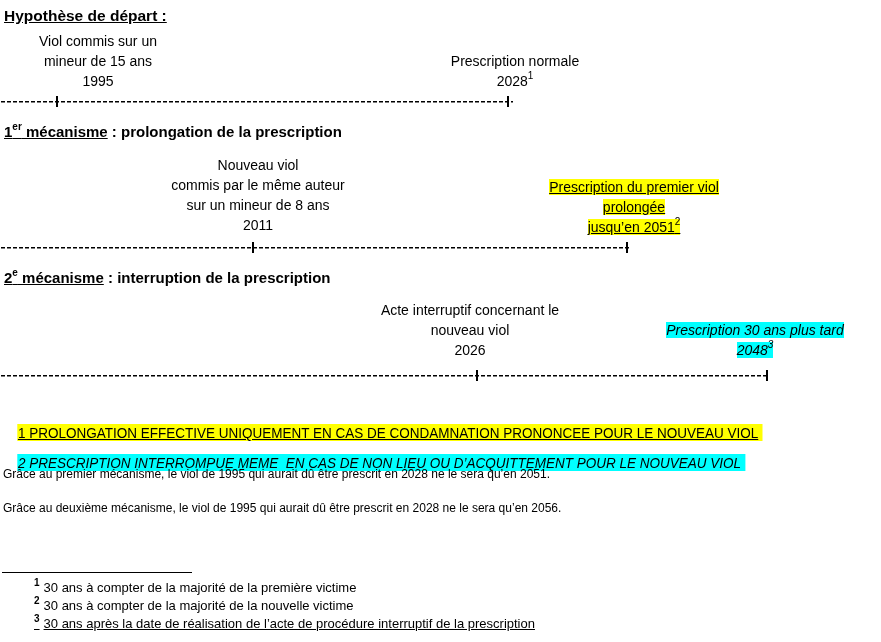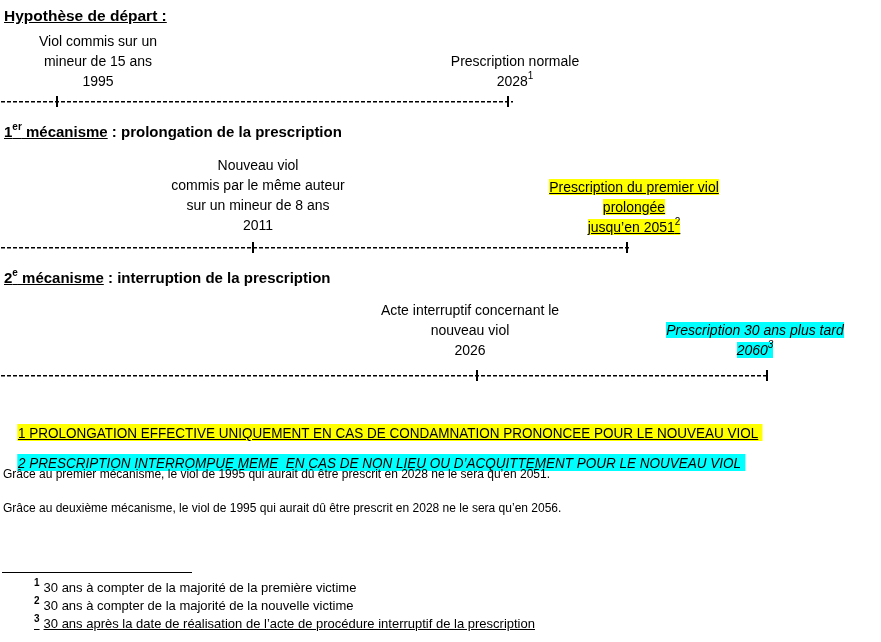--- a/index.html
+++ b/index.html
@@ -79,21 +79,21 @@
   </div>
 
   <div class="abs body-txt center" style="left:337px;top:300px;width:266px;">
     <div>Acte interruptif concernant le</div>
     <div>nouveau viol</div>
     <div>2026</div>
   </div>
 
   <div class="abs body-txt center i" style="left:650px;top:320px;width:210px;">
     <div><span class="hl-c">Prescription 30 ans plus tard</span></div>
-    <div><span class="hl-c"><span>2060</span><sup>3</sup></span></div>
+    <div><span class="hl-c"><span>2048</span><sup>3</sup></span></div>
   </div>
 
   <div class="abs timeline" style="left:1px;top:375px;width:768px;">
     <span class="tick" style="left:475px;"></span>
     <span class="tick" style="left:765px;"></span>
   </div>
 
   <div class="abs note" style="left:2px;top:394px;">
     <span class="hl-y u pad">1 PROLONGATION EFFECTIVE UNIQUEMENT EN CAS DE CONDAMNATION PRONONCEE POUR LE NOUVEAU VIOL</span>
   </div>

